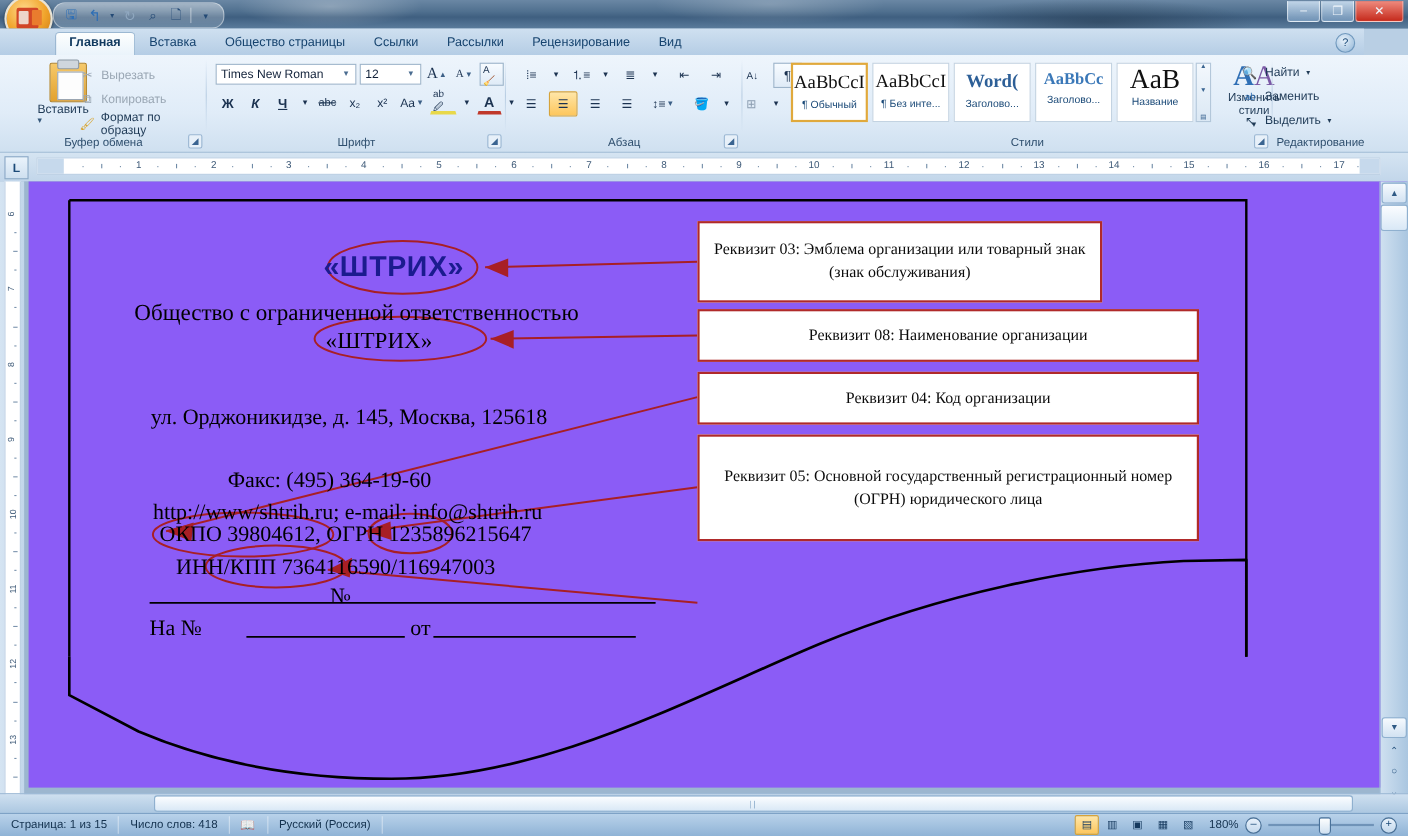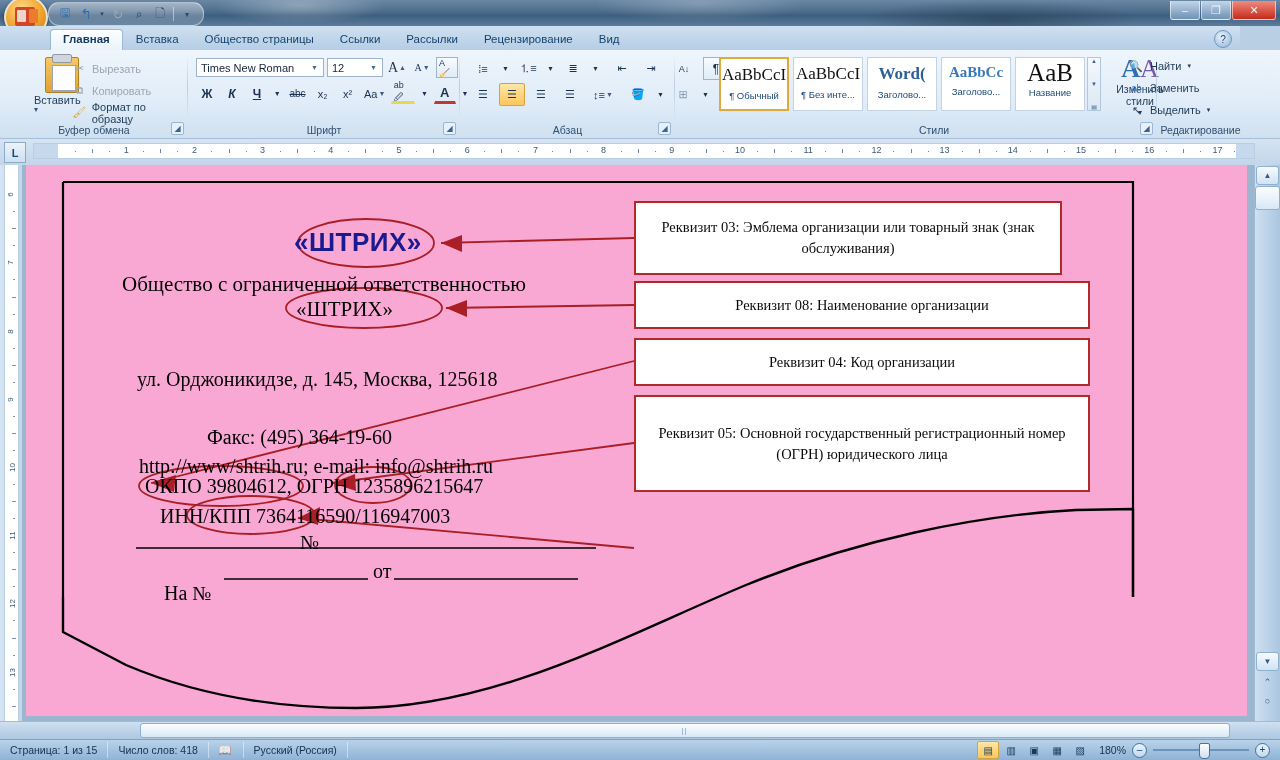--- a/index.html
+++ b/index.html
@@ -140,21 +140,21 @@
     background:linear-gradient(to right,#d5e4f2,#c2d6ea);}
   .vband{position:absolute;left:4px;top:0;width:15px;height:565px;background:#fff;
     border-left:1px solid #b9cee3;border-right:1px solid #b9cee3;box-sizing:border-box;}
   .vnum{position:absolute;left:3px;font-size:8px;color:#3e5a78;
     transform:rotate(-90deg);transform-origin:center;}
   .vtick{position:absolute;left:7px;width:4px;height:1px;background:#7b93ad;}
   .vtickS{position:absolute;left:8px;width:2px;height:1px;background:#7b93ad;}
 
   
   .workspace{position:absolute;left:22px;top:165px;width:1233px;height:565px;background:#9cb6cf;}
-  .page{position:absolute;left:4px;top:0;width:1221px;height:551px;background:#f9a8d4;}
+  .page{position:absolute;left:4px;top:0;width:1221px;height:551px;background:#8b5cf6;padding-left:32px;}
   .docsvg{position:absolute;left:0;top:0;}
 
   .txt{position:absolute;font-family:"Liberation Serif",serif;color:#000;white-space:nowrap;}
   .logo-text{position:absolute;font-family:"Liberation Sans",sans-serif;font-weight:bold;
     color:#1b1b8f;letter-spacing:.5px;}
 
   .callout{position:absolute;border:2px solid #b02a2a;background:#fff;
     display:flex;align-items:center;justify-content:center;text-align:center;
     font-family:"Liberation Serif",serif;font-size:14.5px;color:#0b0b0b;line-height:21px;
     padding:2px 10px;box-sizing:border-box;}
@@ -537,24 +537,24 @@
 
       <div class="txt" style="left:96px;top:107px;font-size:21px;">Общество с ограниченной ответственностью</div>
       <div class="txt" style="left:270px;top:132px;font-size:21px;">«ШТРИХ»</div>
       <div class="txt" style="left:111px;top:203px;font-size:20px;">ул. Орджоникидзе, д. 145, Москва, 125618</div>
       <div class="txt" style="left:181px;top:261px;font-size:20px;">Факс:  (495) 364-19-60</div>
       <div class="txt" style="left:113px;top:290px;font-size:20px;">http://www/shtrih.ru; e-mail: info@shtrih.ru</div>
       <div class="txt" style="left:119px;top:310px;font-size:20px;">ОКПО 39804612, ОГРН 1235896215647</div>
       <div class="txt" style="left:134px;top:340px;font-size:20px;">ИНН/КПП 7364116590/116947003</div>
 
       <div class="txt" style="left:274px;top:366px;font-size:20px;">№</div>
-      <div class="txt" style="left:110px;top:417px;font-size:20px;margin-left:28px;">На №</div>
+      <div class="txt" style="left:110px;top:395px;font-size:20px;">На №</div>
       <div class="txt" style="left:347px;top:395px;font-size:20px;">от</div>
 
-      <div class="callout" style="left:608px;top:36px;width:428px;height:74px;">Реквизит 03: Эмблема организации или товарный знак (знак обслуживания)</div>
+      <div class="callout" style="left:608px;top:36px;width:368px;height:74px;">Реквизит 03: Эмблема организации или товарный знак (знак обслуживания)</div>
       <div class="callout" style="left:608px;top:116px;width:456px;height:48px;">Реквизит 08: Наименование организации</div>
       <div class="callout" style="left:608px;top:173px;width:456px;height:48px;">Реквизит 04: Код организации</div>
       <div class="callout" style="left:608px;top:230px;width:456px;height:97px;">Реквизит 05: Основной государственный регистрационный номер (ОГРН) юридического лица</div>
     </div>
   </div>
 
   <div class="vscroll">
     <div class="sbtn">▲</div>
     <div class="sthumb"></div>
     <div style="position:absolute;bottom:58px;left:0;right:0;">

